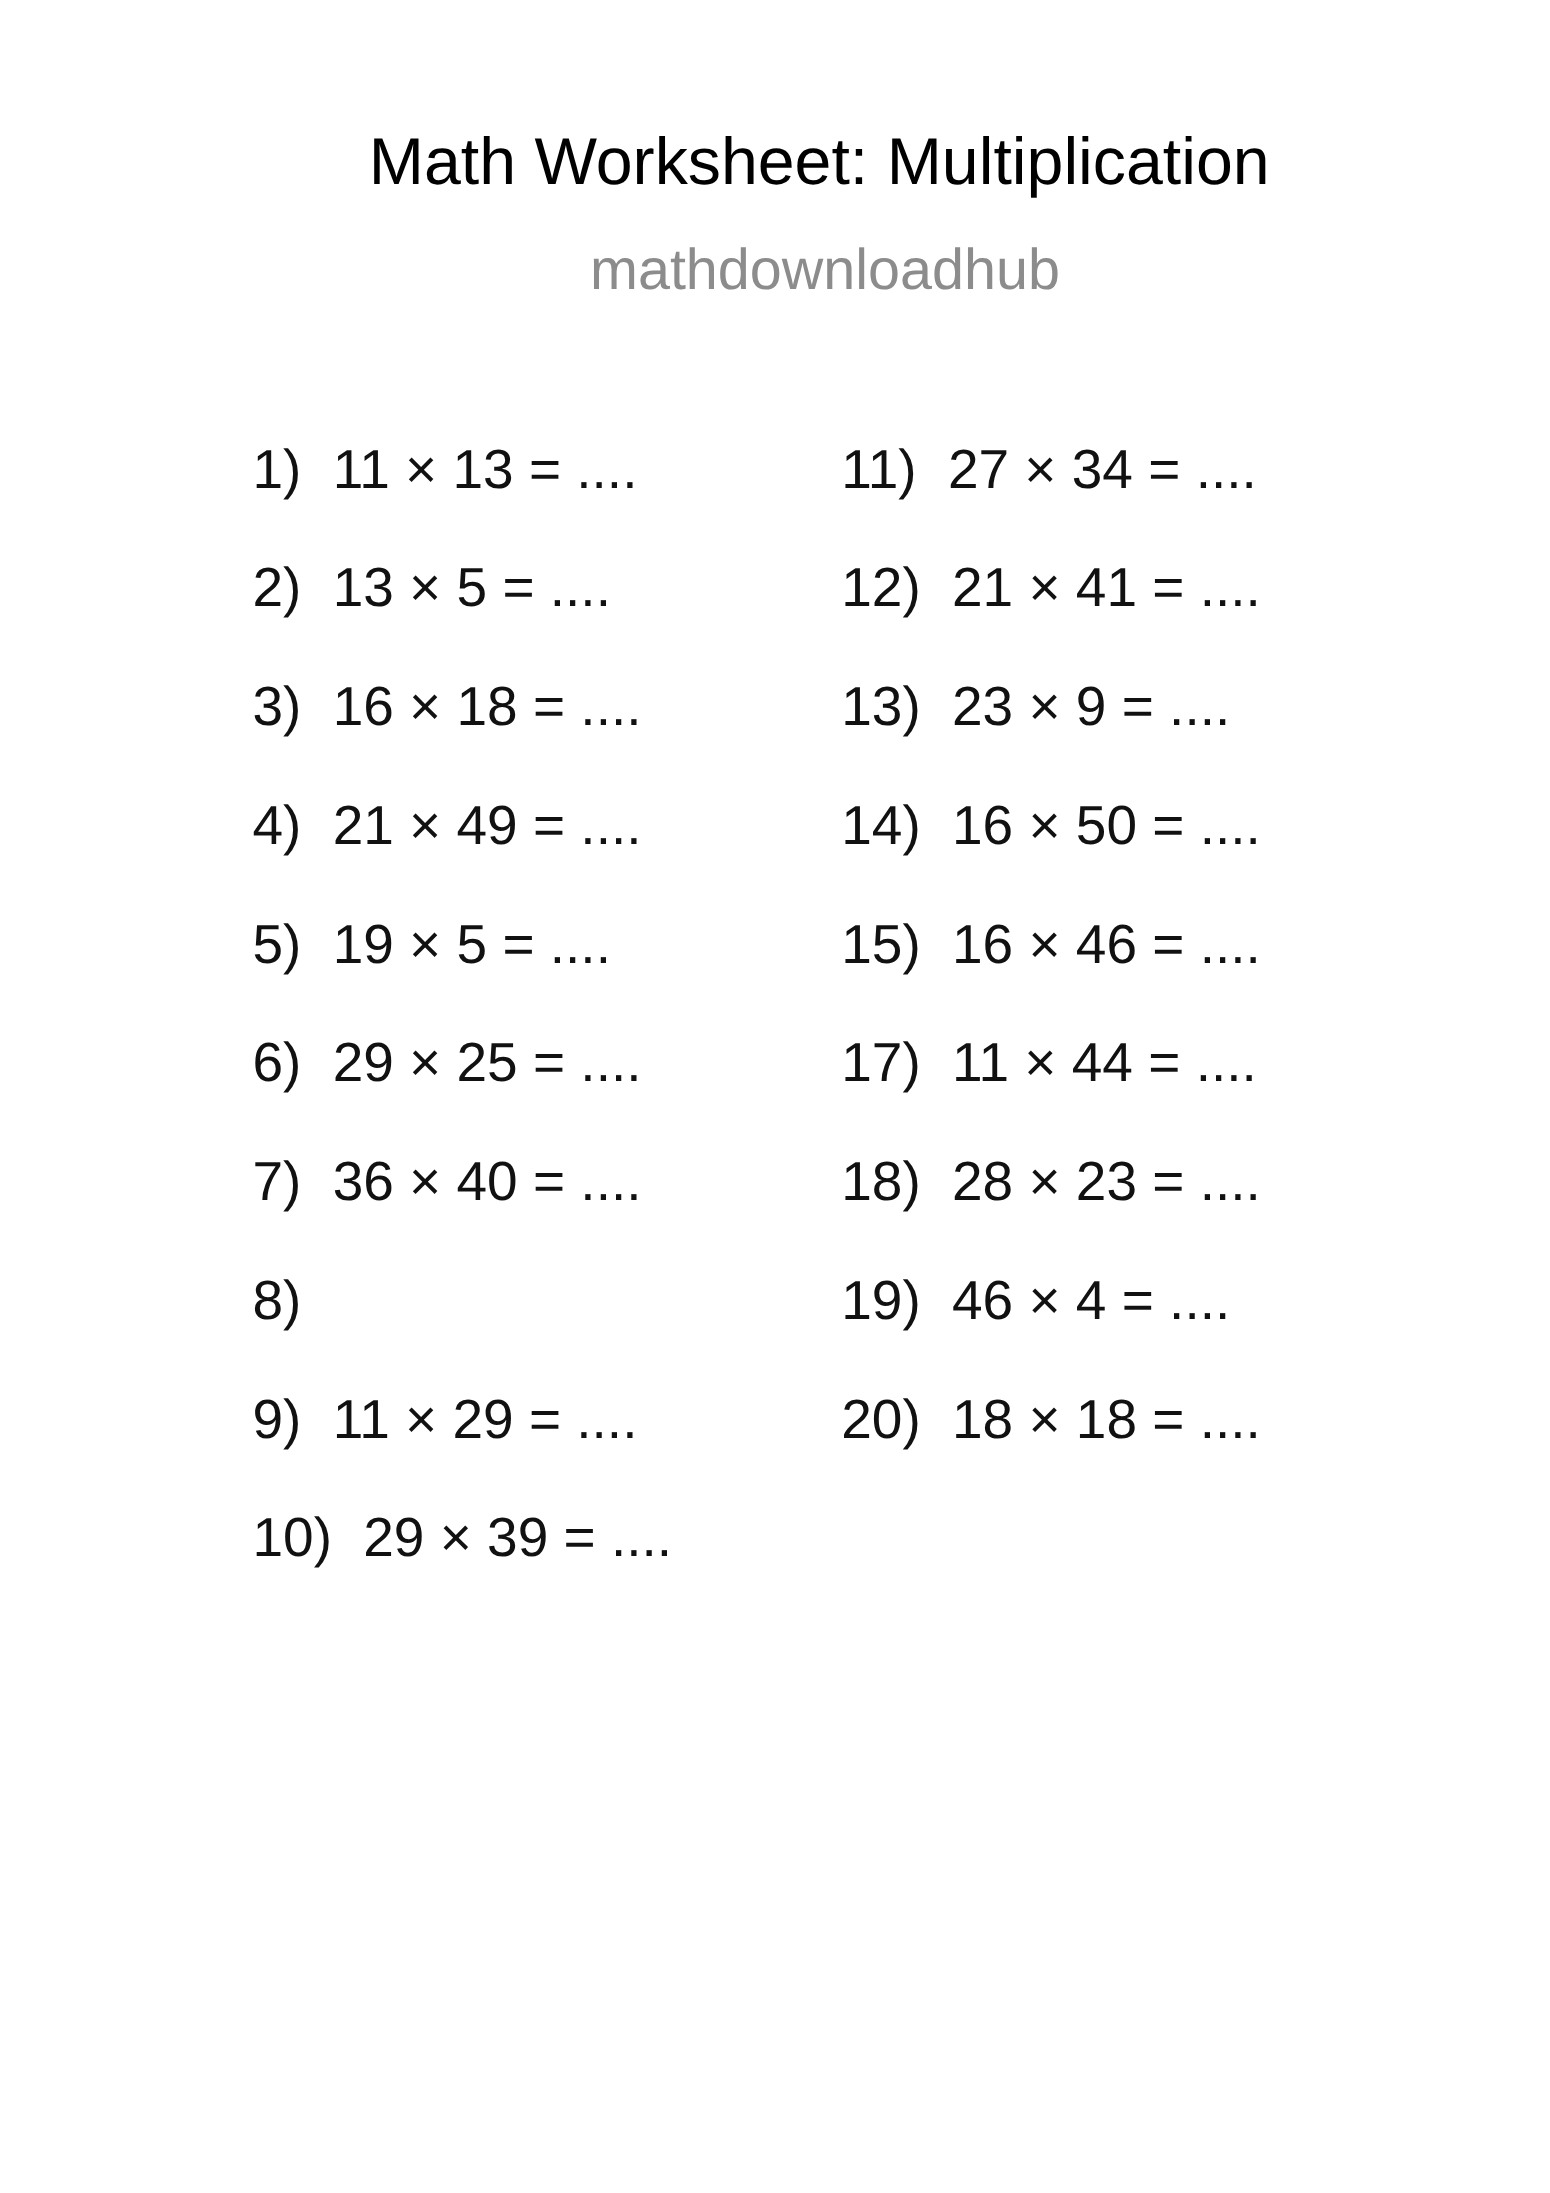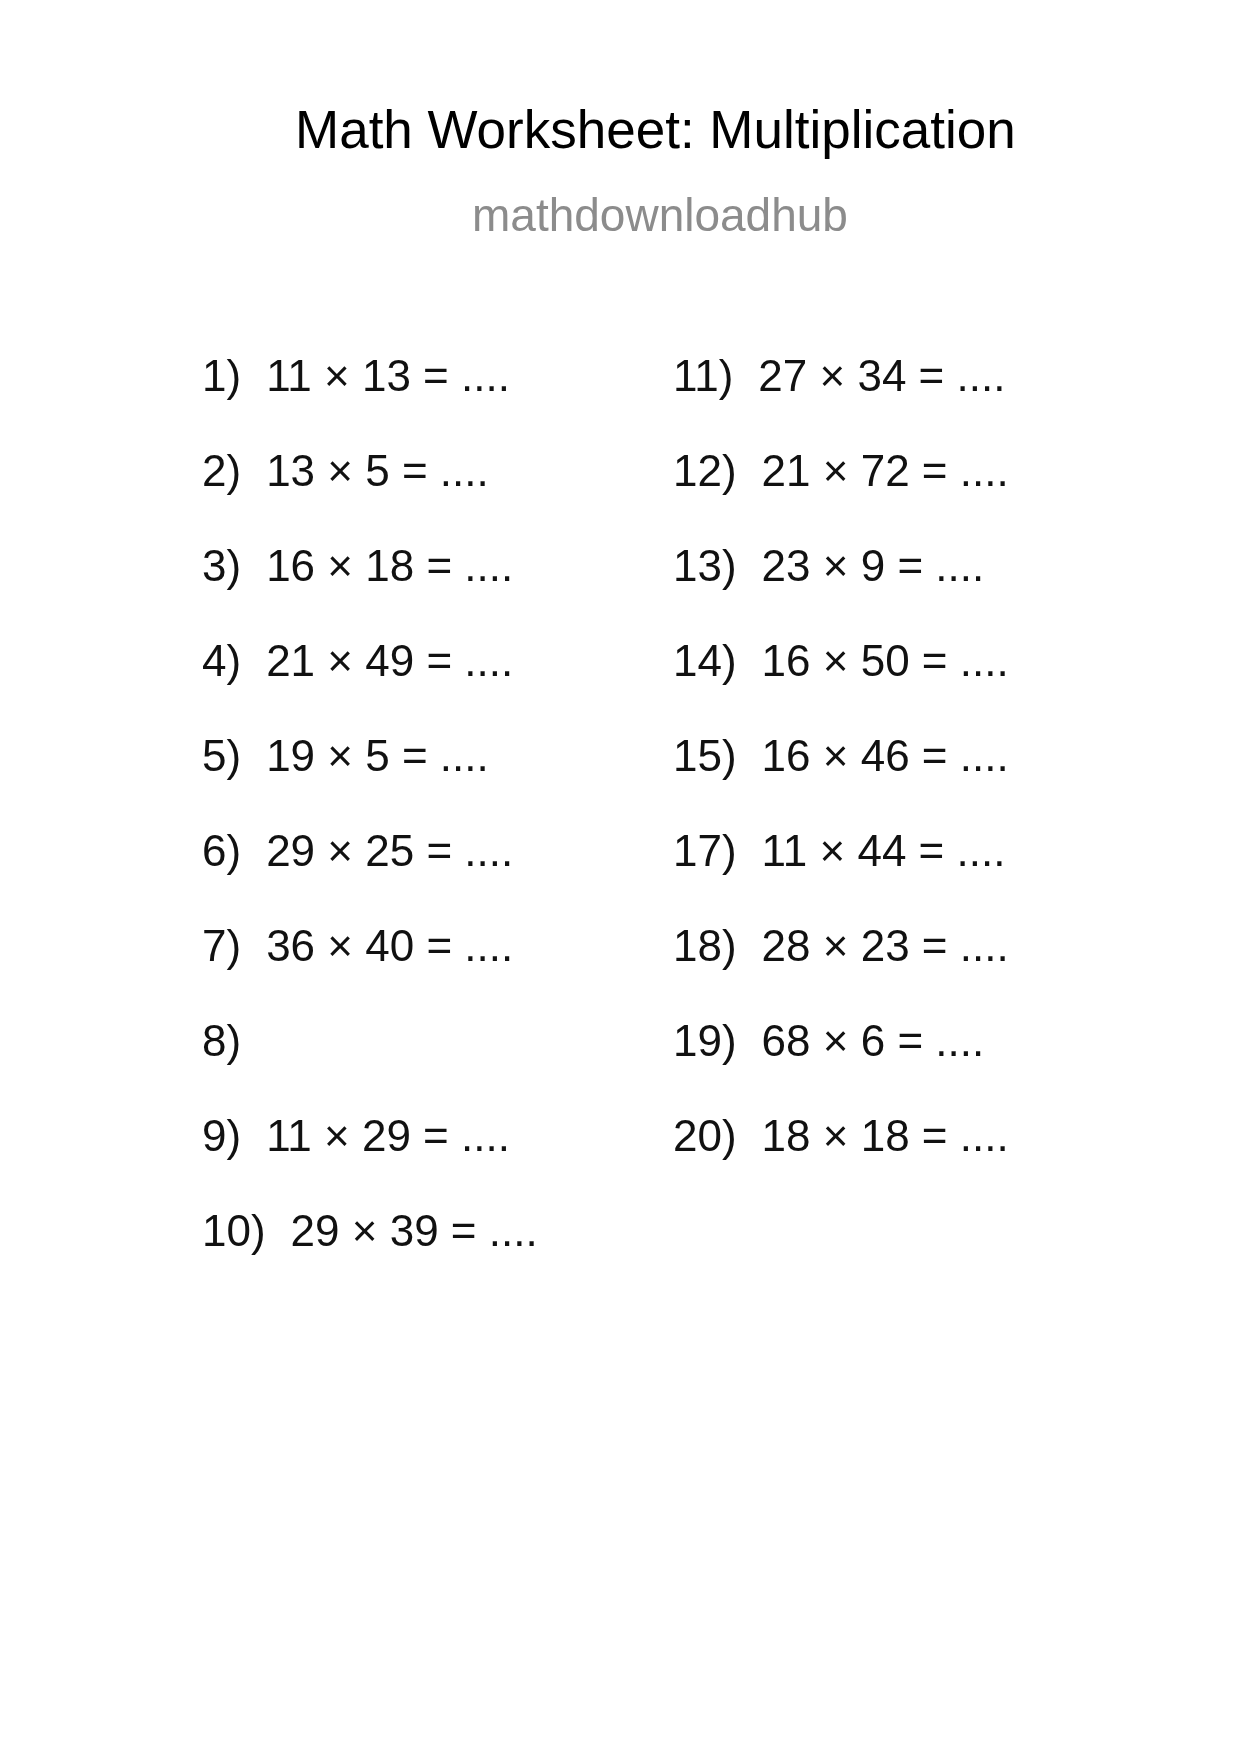--- a/index.html
+++ b/index.html
@@ -71,23 +71,23 @@
     <div class="row"><span class="num">5)</span><span class="expr">19 × 5 = ....</span></div>
     <div class="row"><span class="num">6)</span><span class="expr">29 × 25 = ....</span></div>
     <div class="row"><span class="num">7)</span><span class="expr">36 × 40 = ....</span></div>
     <div class="row"><span class="num">8)</span></div>
     <div class="row"><span class="num">9)</span><span class="expr">11 × 29 = ....</span></div>
     <div class="row"><span class="num">10)</span><span class="expr">29 × 39 = ....</span></div>
   </div>
 
   <div class="col col-right">
     <div class="row"><span class="num">11)</span><span class="expr">27 × 34 = ....</span></div>
-    <div class="row"><span class="num">12)</span><span class="expr">21 × 72 = ....</span></div>
+    <div class="row"><span class="num">12)</span><span class="expr">21 × 41 = ....</span></div>
     <div class="row"><span class="num">13)</span><span class="expr">23 × 9 = ....</span></div>
     <div class="row"><span class="num">14)</span><span class="expr">16 × 50 = ....</span></div>
     <div class="row"><span class="num">15)</span><span class="expr">16 × 46 = ....</span></div>
     <div class="row"><span class="num">17)</span><span class="expr">11 × 44 = ....</span></div>
     <div class="row"><span class="num">18)</span><span class="expr">28 × 23 = ....</span></div>
-    <div class="row"><span class="num">19)</span><span class="expr">68 × 6 = ....</span></div>
+    <div class="row"><span class="num">19)</span><span class="expr">46 × 4 = ....</span></div>
     <div class="row"><span class="num">20)</span><span class="expr">18 × 18 = ....</span></div>
   </div>
 
 </div>
 
 </body></html>

